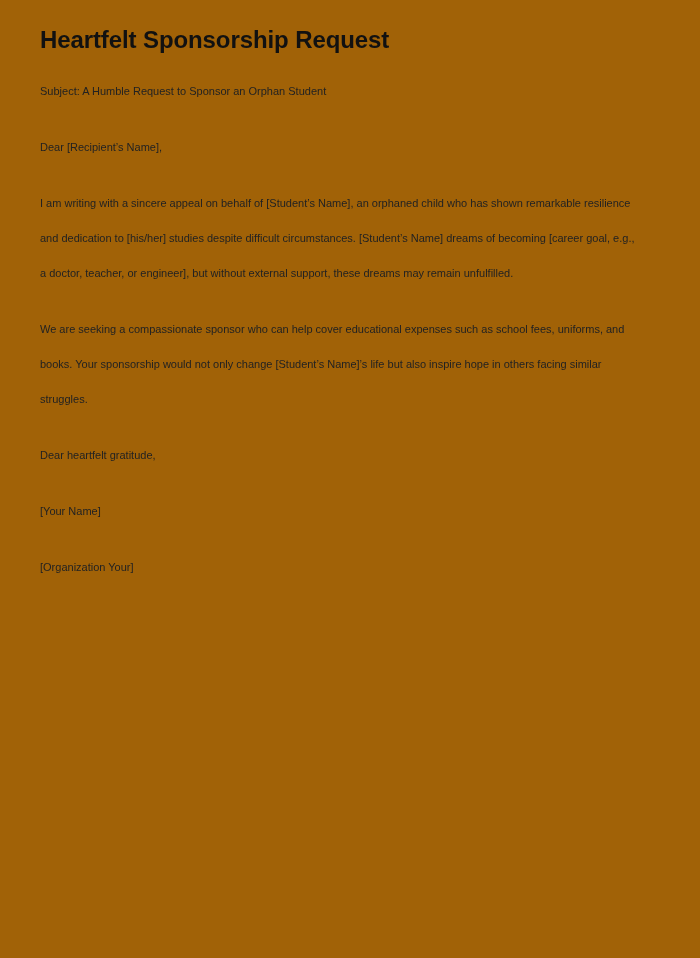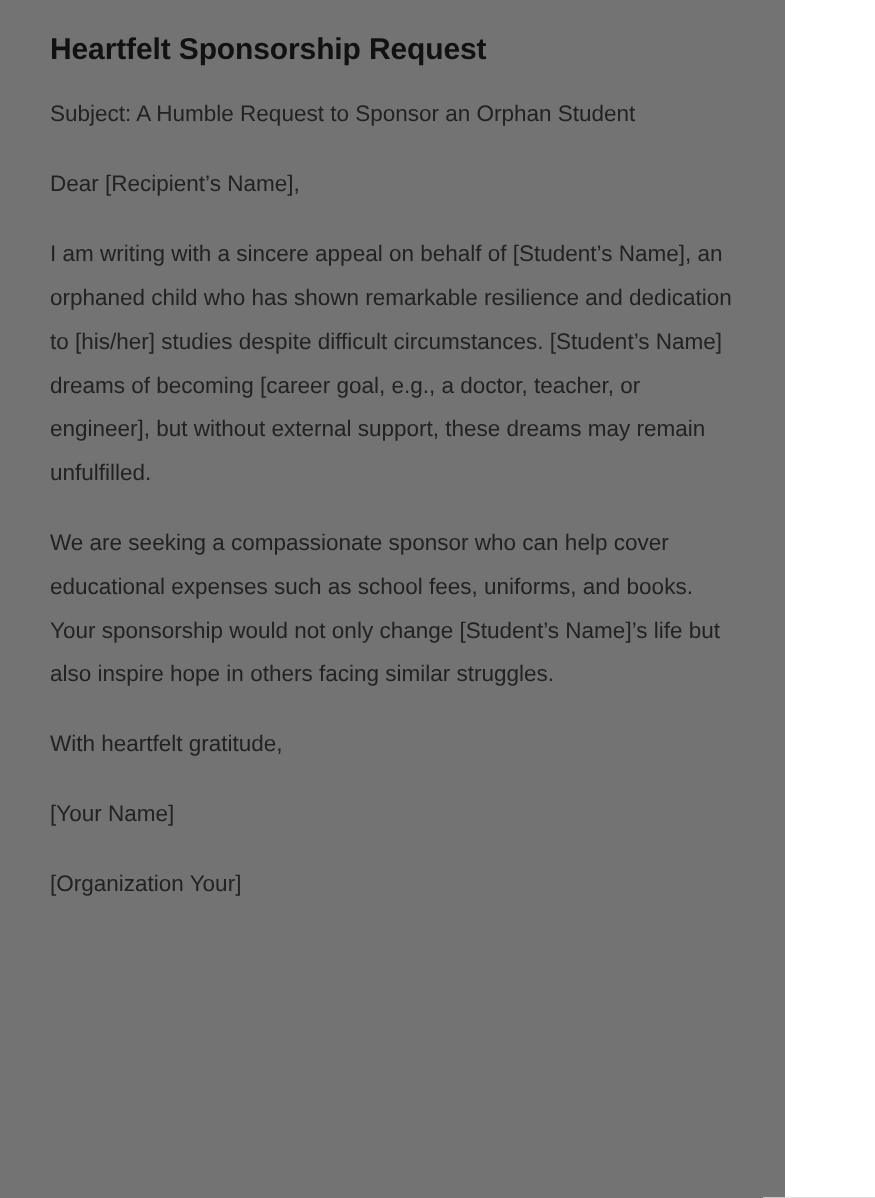--- a/index.html
+++ b/index.html
@@ -8,52 +8,52 @@
     background: #ffffff;
   }
   body {
     width: 700px;
     min-height: 958px;
     font-family: "Liberation Sans", sans-serif;
     color: #1a1a1a;
     -webkit-font-smoothing: antialiased;
   }
   .page {
-    width: 628px;
+    width: 700px;
     min-height: 958px;
     box-sizing: border-box;
     padding: 24px 40px 28px 40px;
-    background: #737373;
+    background: #a16207;
   }
   .doc-title {
     font-size: 24px;
     line-height: 32px;
     font-weight: bold;
     color: #111111;
     margin: 0 0 18px 0;
     letter-spacing: -0.1px;
   }
   .para {
-    font-size: 18px;
+    font-size: 11px;
     line-height: 35px;
     color: #222222;
     margin: 0 0 21px 0;
     max-width: 600px;
     font-weight: 400;
   }
   .para:last-child {
     margin-bottom: 0;
   }
 </style>
 </head>
 <body>
 
 <div class="page">
   <h1 class="doc-title">Heartfelt Sponsorship Request</h1>
 
   <p class="para">Subject: A Humble Request to Sponsor an Orphan Student</p>
   <p class="para">Dear [Recipient’s Name],</p>
   <p class="para">I am writing with a sincere appeal on behalf of [Student’s Name], an orphaned child who has shown remarkable resilience and dedication to [his/her] studies despite difficult circumstances. [Student’s Name] dreams of becoming [career goal, e.g., a doctor, teacher, or engineer], but without external support, these dreams may remain unfulfilled.</p>
   <p class="para">We are seeking a compassionate sponsor who can help cover educational expenses such as school fees, uniforms, and books. Your sponsorship would not only change [Student’s Name]’s life but also inspire hope in others facing similar struggles.</p>
-  <p class="para">With heartfelt gratitude,</p>
+  <p class="para">Dear heartfelt gratitude,</p>
   <p class="para">[Your Name]</p>
   <p class="para">[Organization Your]</p>
 </div>
 
 </body></html>

